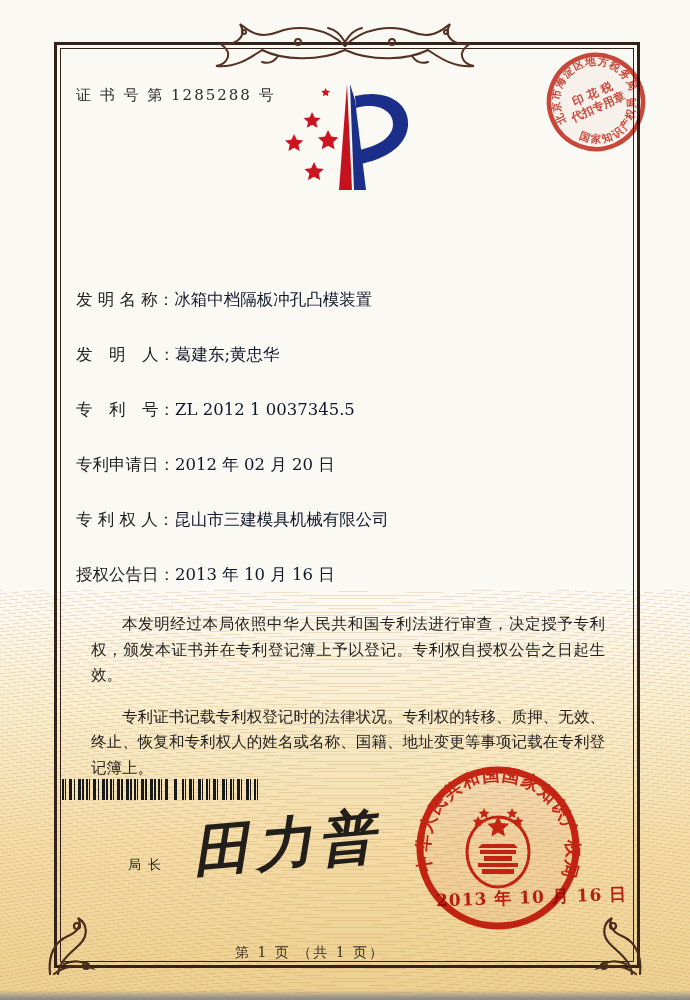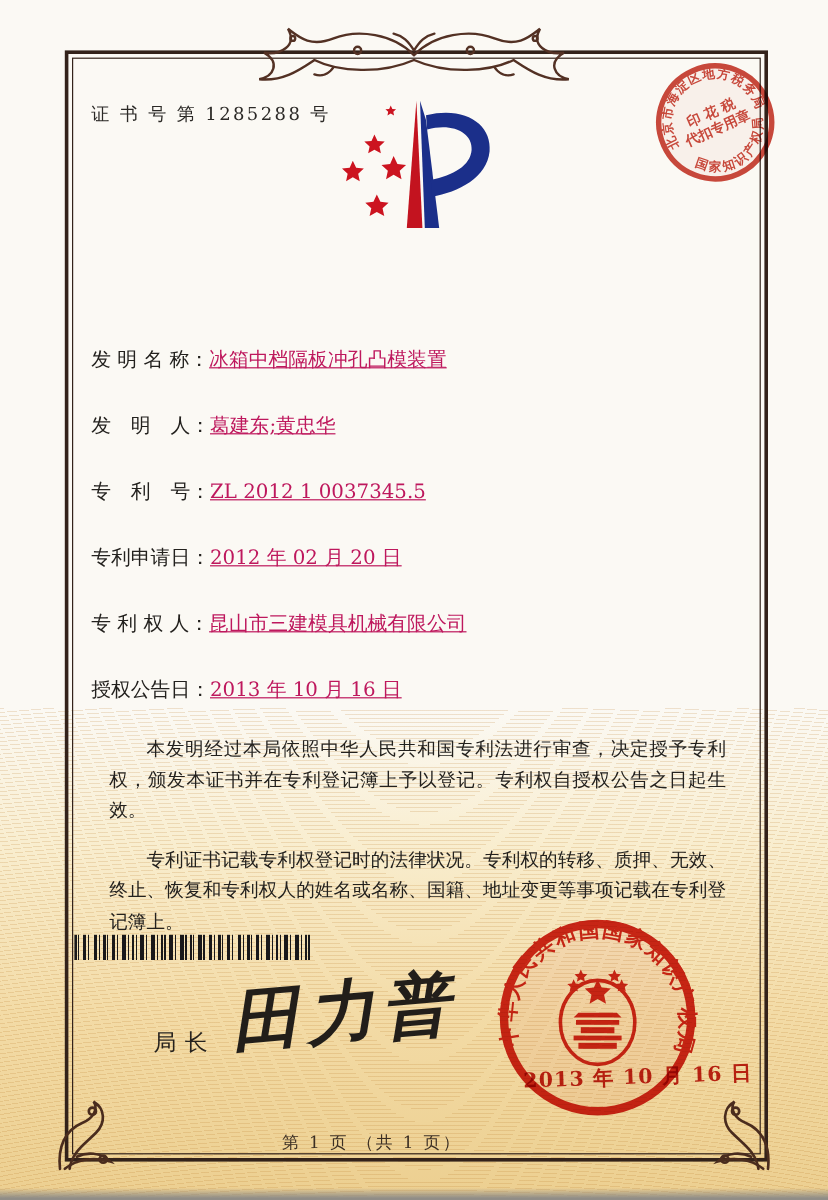--- a/index.html
+++ b/index.html
@@ -49,42 +49,42 @@
 
   .title {
     position:absolute; left:0; top:190px; width:690px; text-align:center;
     font-size:37px; font-weight:bold; letter-spacing:17px; text-indent:17px;
     color:#121110;
   }
 
   .fields { position:absolute; left:76px; top:289px; width:520px; }
   .field-row { height:22px; margin-bottom:33px; font-size:16.5px; white-space:nowrap; }
   .field-label { color:#23211e;margin-top:48px; }
-  .field-value { color:#be185d;text-decoration:underline; }
+  .field-value { color:#0f172a; }
 
   .body-text {
     position:absolute; left:75px; top:596px; width:546px;
     font-size:15.5px; line-height:25.6px; text-align:justify; color:#23211e;
   }
   .body-text p { margin:16px; text-indent:2em; }
 
   .barcode {
     position:absolute; left:62px; top:779px; width:198px; height:21px;
     background:repeating-linear-gradient(90deg,
       #19181a 0 2px,  transparent 2px 3px,
       #19181a 3px 4px, transparent 4px 7px,
       #19181a 7px 10px, transparent 10px 11.5px,
       #19181a 11.5px 12.5px, transparent 12.5px 16px,
       #19181a 16px 19px, transparent 19px 20.5px,
       #19181a 20.5px 21.5px, transparent 21.5px 24px);
   }
 
   .director-label {
     position:absolute; left:128px; top:856px;
-    font-size:19px; letter-spacing:7px; color:#26221e;
+    font-size:13px; letter-spacing:7px; color:#26221e;
   }
   .signature {
     position:absolute; left:192px; top:806px;
     font-size:57px; font-weight:bold; font-style:italic;
     letter-spacing:6px; color:#221e1a; transform:rotate(-5deg);
     white-space:nowrap;
   }
 
   .main-seal {
     position:absolute; left:414px; top:764px; width:168px; height:168px;

